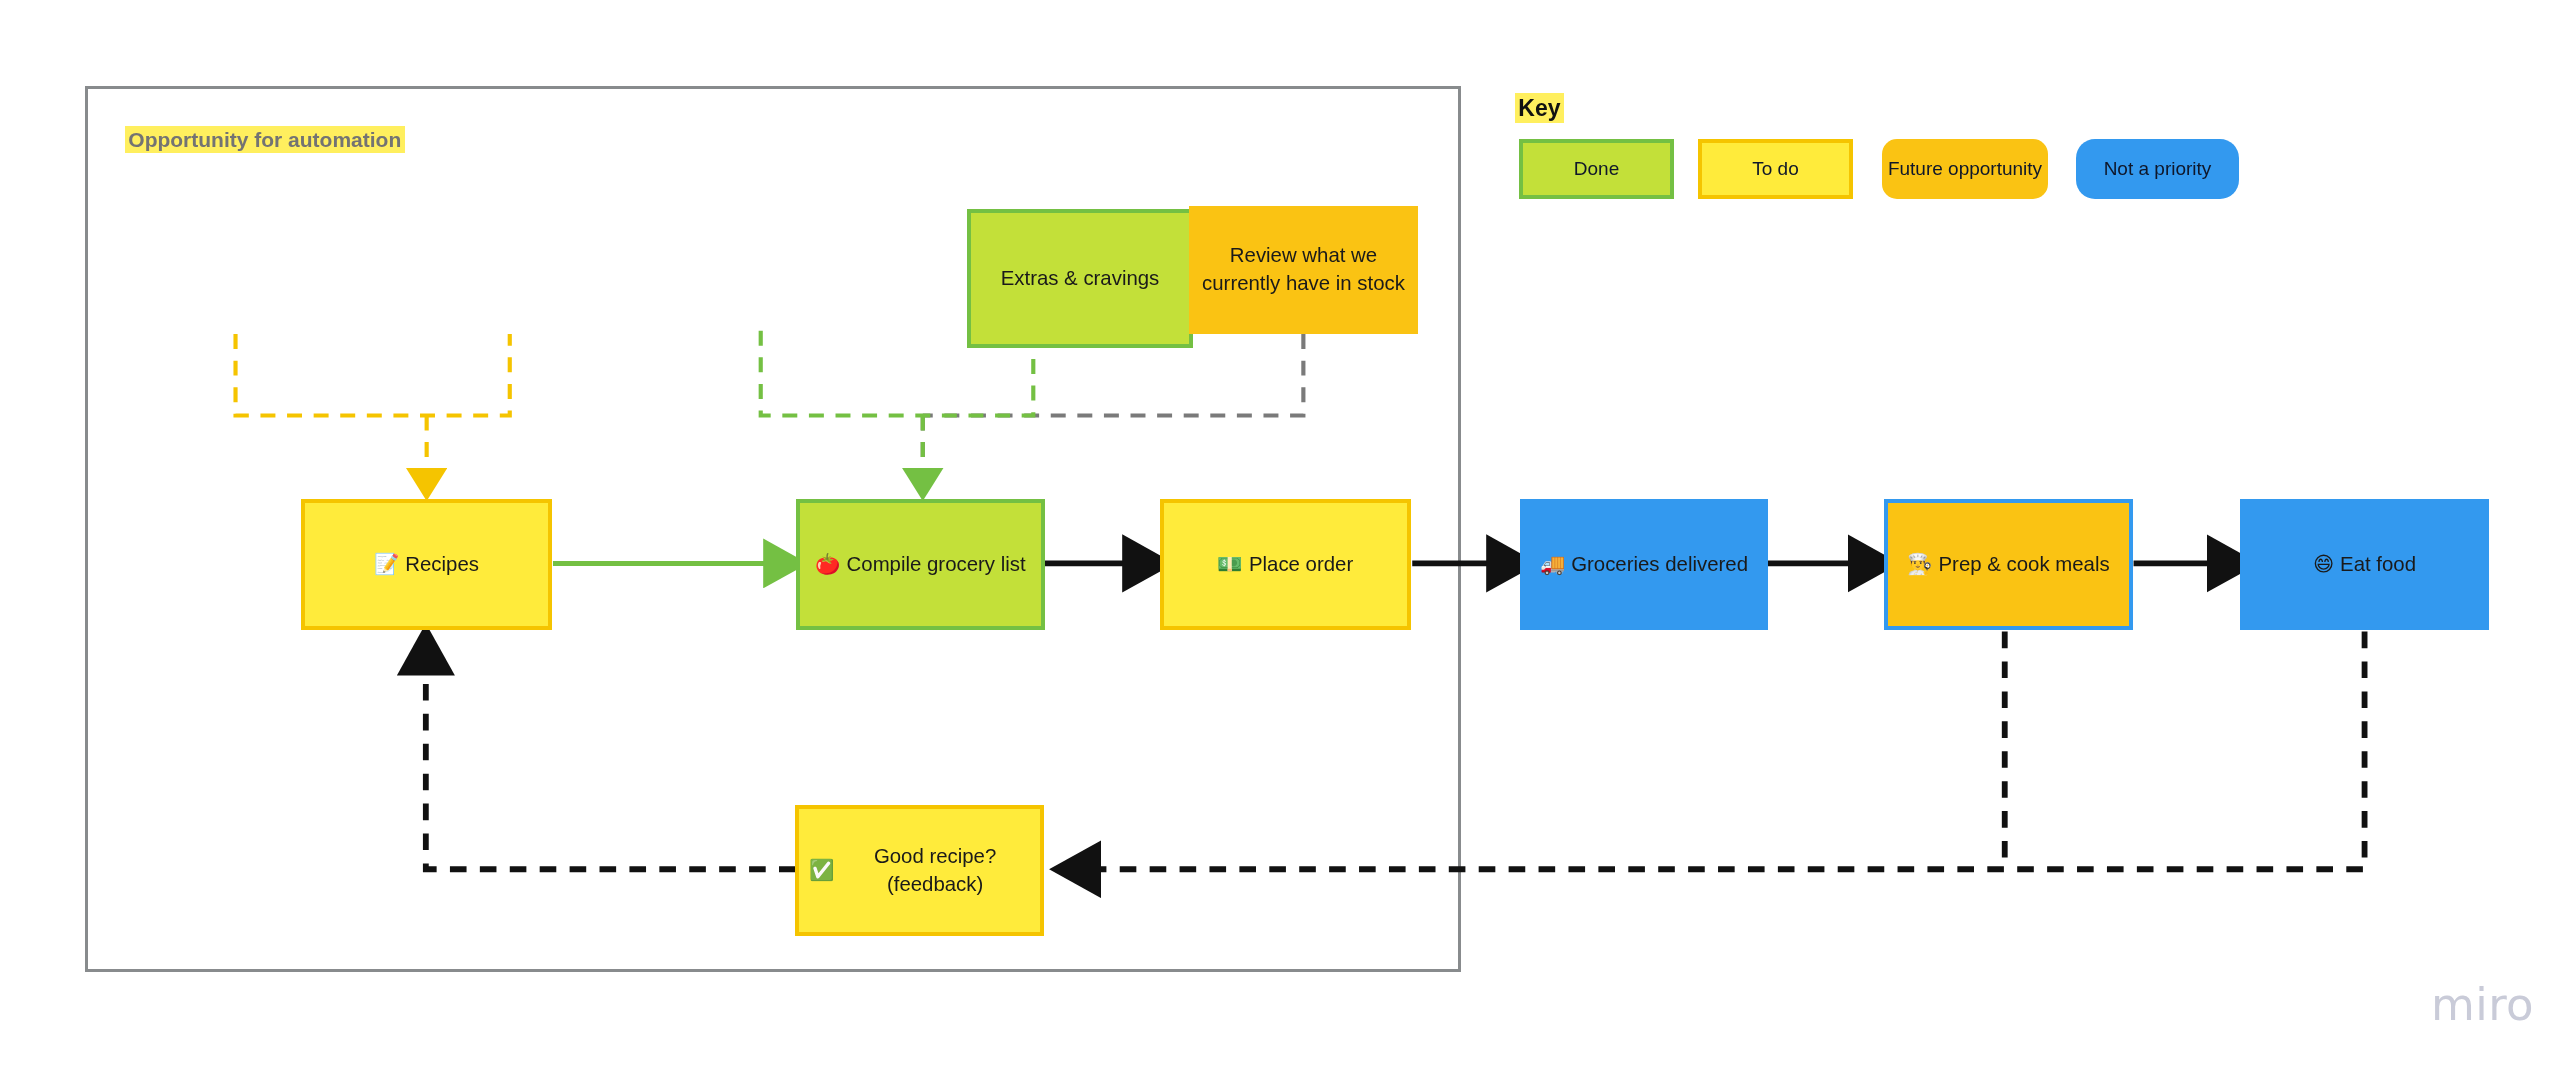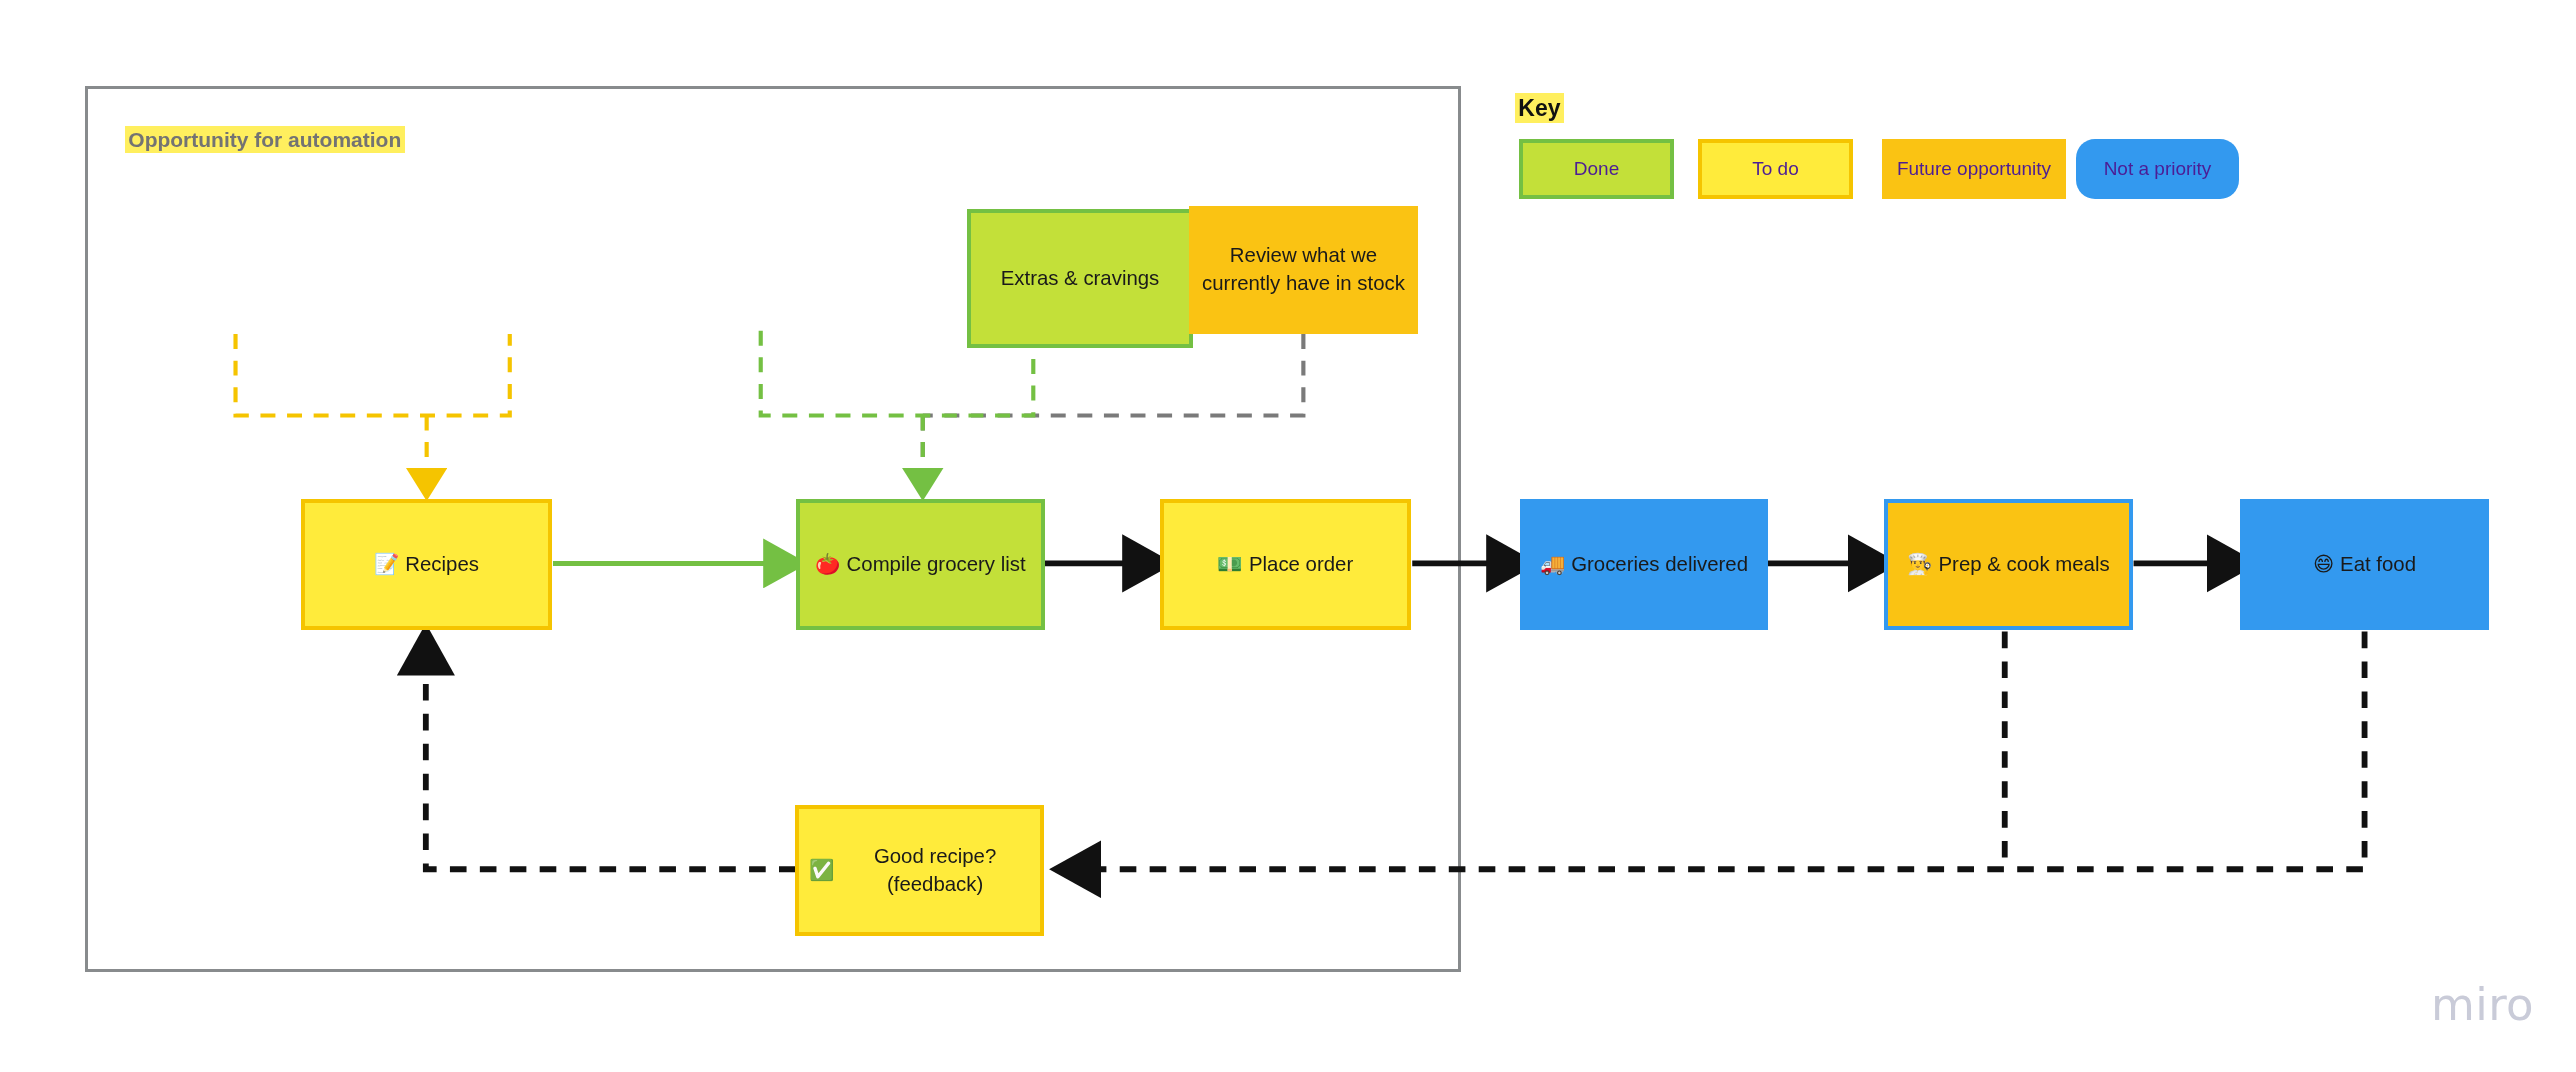--- a/index.html
+++ b/index.html
@@ -60,21 +60,21 @@
     font-weight: bold;
     font-size: 23px;
     color: #111;
     background: #ffef5e;
     padding: 1.7px 3.3px;
     z-index: 6;
   }
   .key-box {
     position: absolute;
     display: flex; align-items: center; justify-content: center;
-    font-size: 19px; color: #4c1d95;
+    font-size: 19px; color: #0f172a;
     text-align: center;
     z-index: 6;
   }
 
   
   svg.wires { position: absolute; left: 0; top: 0; width: 2576px; height: 1072px; z-index: 2; pointer-events: none; }
 
   
   .watermark {
     position: absolute;
@@ -195,21 +195,21 @@
   <div class="key-title">Key</div>
 
   <div class="key-box n-green" style="left:1519px; top:139px; width:155px; height:60px;">
     <span class="lbl">Done</span>
   </div>
 
   <div class="key-box n-yellow" style="left:1698px; top:139px; width:155px; height:60px;">
     <span class="lbl">To do</span>
   </div>
 
-  <div class="key-box n-orange" style="left:1882px; top:139px; width:184px; height:60px;">
+  <div class="key-box n-orange" style="left:1882px; top:139px; width:166px; height:60px;border-radius:15px;">
     <span class="lbl">Future opportunity</span>
   </div>
 
   <div class="key-box n-blue" style="left:2076px; top:139px; width:163px; height:60px;border-radius:19px;">
     <span class="lbl">Not a priority</span>
   </div>
 
   <div class="watermark">miro</div>
 
 </div>

